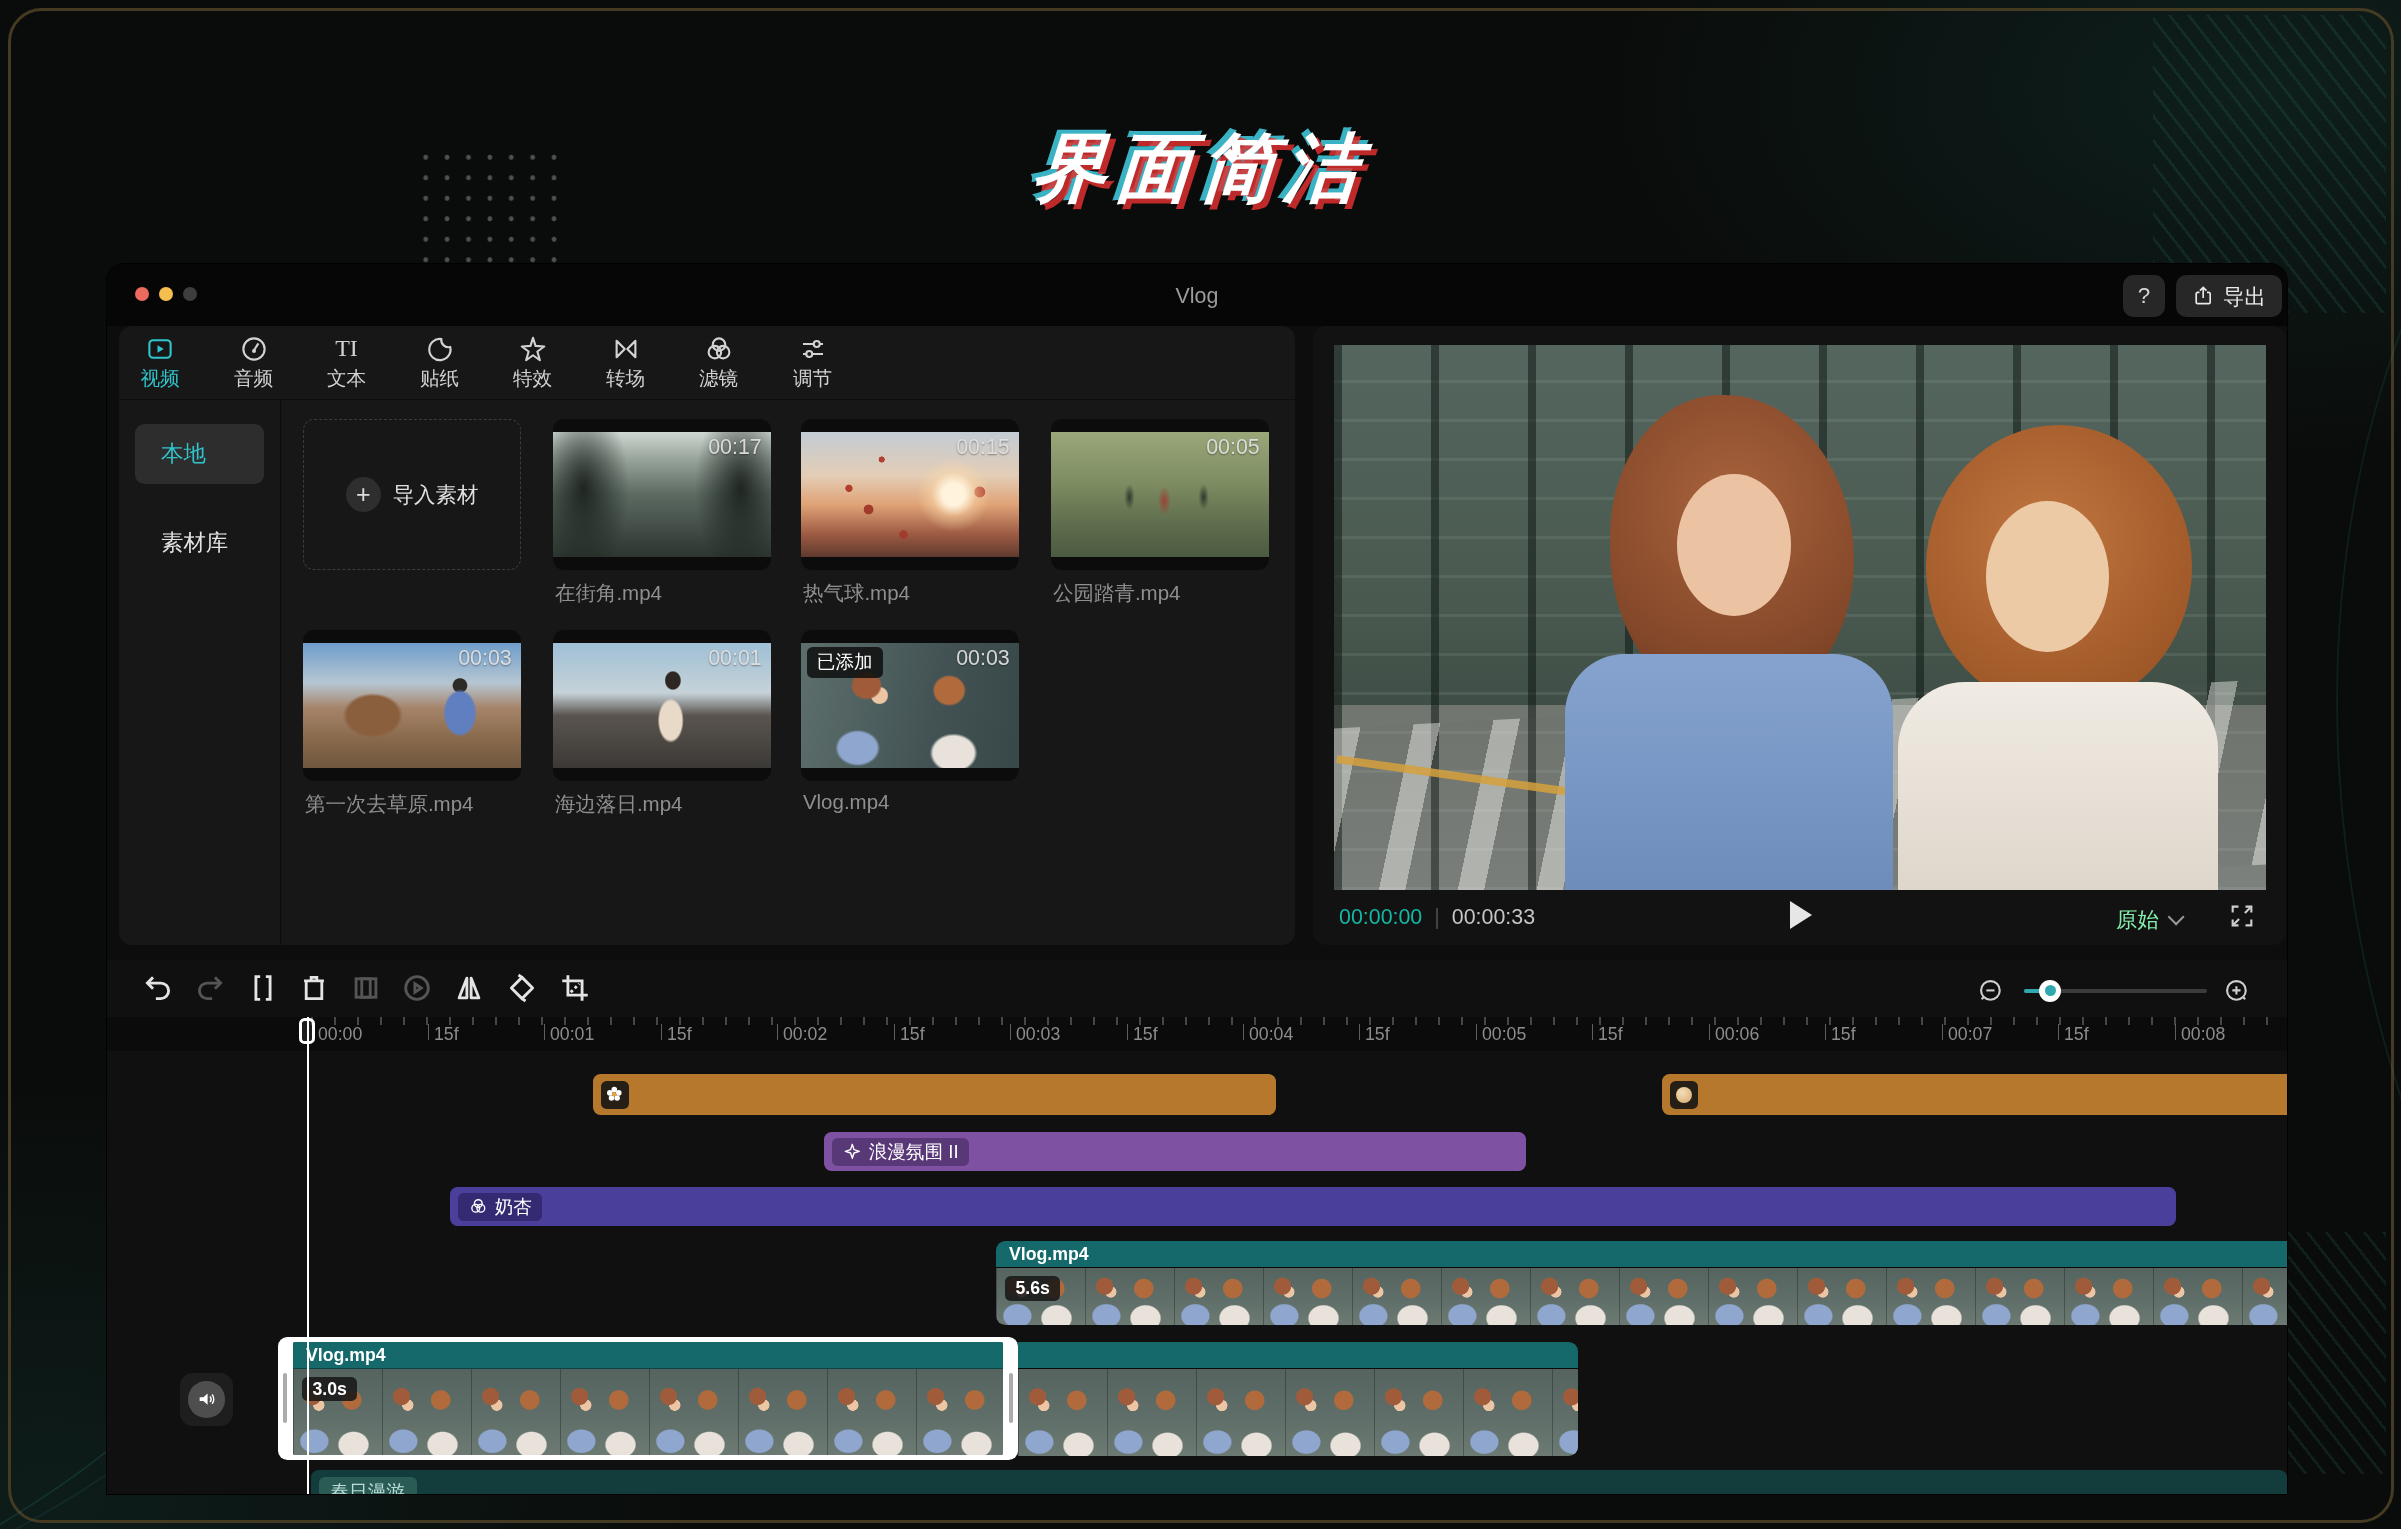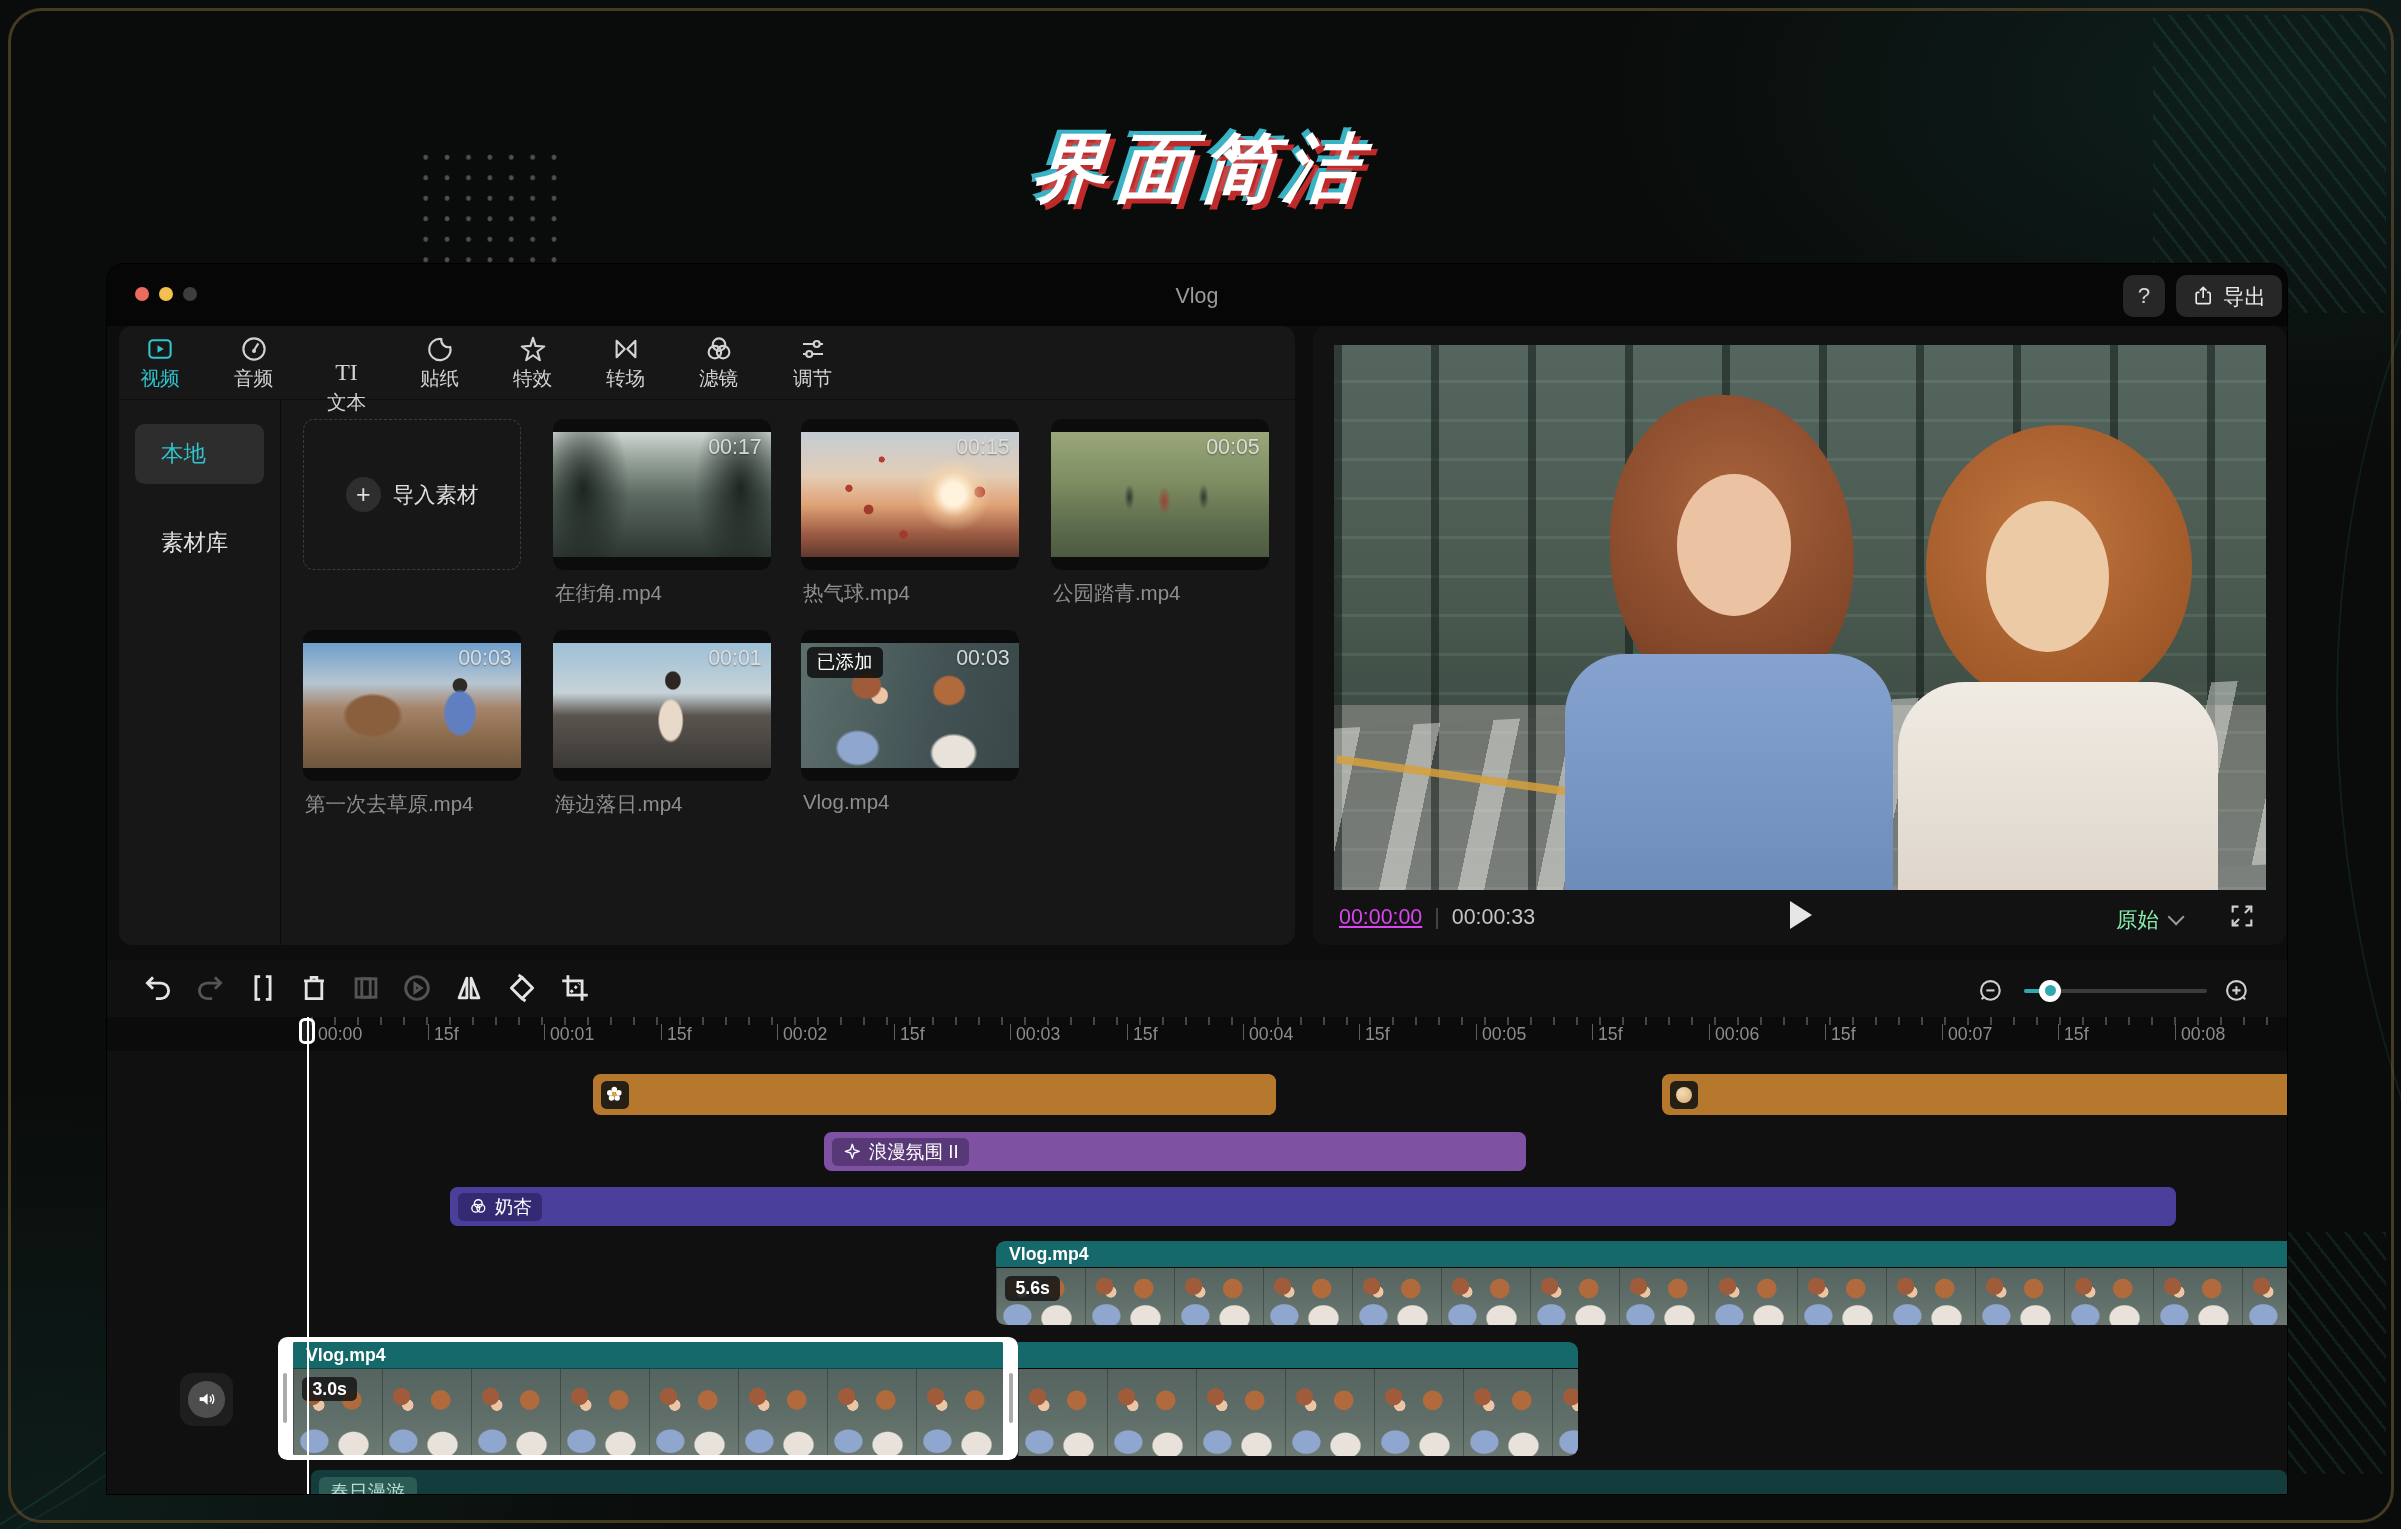--- a/index.html
+++ b/index.html
@@ -106,21 +106,21 @@
   .w1-face{position:absolute;left:343px;top:129px;width:114px;height:142px;background:#ecc3a2;border-radius:50%;}
   .w1-body{position:absolute;left:231px;top:309px;width:328px;height:242px;border-radius:60px 60px 0 0;
     background:linear-gradient(180deg,#86a3cf,#6d8cba);}
   .w2-hair{position:absolute;left:592px;top:80px;width:266px;height:285px;border-radius:50%;
     background:radial-gradient(circle at 45% 40%,#c27740,#9c5526 78%);}
   .w2-face{position:absolute;left:652px;top:156px;width:123px;height:151px;background:#eccaa6;border-radius:50%;}
   .w2-body{position:absolute;left:564px;top:337px;width:320px;height:214px;border-radius:67px 67px 0 0;
     background:linear-gradient(180deg,#f0ebe3,#ded6cb);}
   .pv-controls{position:absolute;left:0;right:0;bottom:0;height:56px;}
   .time-group{position:absolute;left:26px;top:16px;display:flex;gap:12px;font-size:21.4px;}
-  .t-cur{color:#d946ef;text-decoration:underline;} .t-sep{color:#4a4a4a;} .t-tot{color:#c6c6c6;}
+  .t-cur{color:#14b8a6;} .t-sep{color:#4a4a4a;} .t-tot{color:#c6c6c6;}
   .play-btn{position:absolute;left:50%;margin-left:-9.3px;top:12px;width:0;height:0;
     border-left:22.4px solid #e6e6e6;border-top:14px solid transparent;border-bottom:14px solid transparent;}
   .scale-sel{position:absolute;right:104px;top:16px;font-size:21.4px;color:#86efac;display:flex;gap:11px;align-items:center;}
   .chev{width:10.2px;height:10.2px;border-right:2.3px solid #9a9a9a;border-bottom:2.3px solid #9a9a9a;transform:rotate(45deg);margin-top:-4.7px;}
   .fs-btn{position:absolute;right:30px;top:13px;width:28px;height:28px;color:#cfcfcf;}
 
   
   .timeline{position:absolute;left:0;top:696px;right:0;bottom:0;background:#101010;}
   .tb-btn{position:absolute;top:11.2px;width:35px;height:35px;color:#e4e4e4;}
   .tb-btn.disabled{color:#555;}
@@ -225,21 +225,21 @@
         <div class="tab" style="left:86px">
           <span>
             <svg width="30" height="30" viewBox="0 0 24 24" fill="none" stroke="currentColor" stroke-width="1.7">
               <circle cx="12" cy="12" r="8.5"></circle>
                 <path d="M12 13 L15.5 7.5"></path>
                 <circle cx="12" cy="13.5" r="1.6" fill="currentColor" stroke="none"></circle>
             </svg></span>
           <span class="tab-label">音频</span>
         </div>
         <div class="tab" style="left:179px">
-          <span style="display:block;height:30px;font-size:24px;line-height:28px;font-family:'Liberation Serif','DejaVu Serif',serif;margin-top:24px;">TI</span>
+          <span style="display:block;height:30px;font-size:24px;line-height:28px;font-family:'Liberation Serif','DejaVu Serif',serif;">TI</span>
           <span class="tab-label">文本</span>
         </div>
         <div class="tab" style="left:272px">
           <span>
             <svg width="30" height="30" viewBox="0 0 24 24" fill="none" stroke="currentColor" stroke-width="1.7">
               <path d="M20.2 10.5 A8.5 8.5 0 1 1 13 4 A6 6 0 0 0 20.2 10.5 Z"></path>
             </svg></span>
           <span class="tab-label">贴纸</span>
         </div>
         <div class="tab" style="left:365px">

